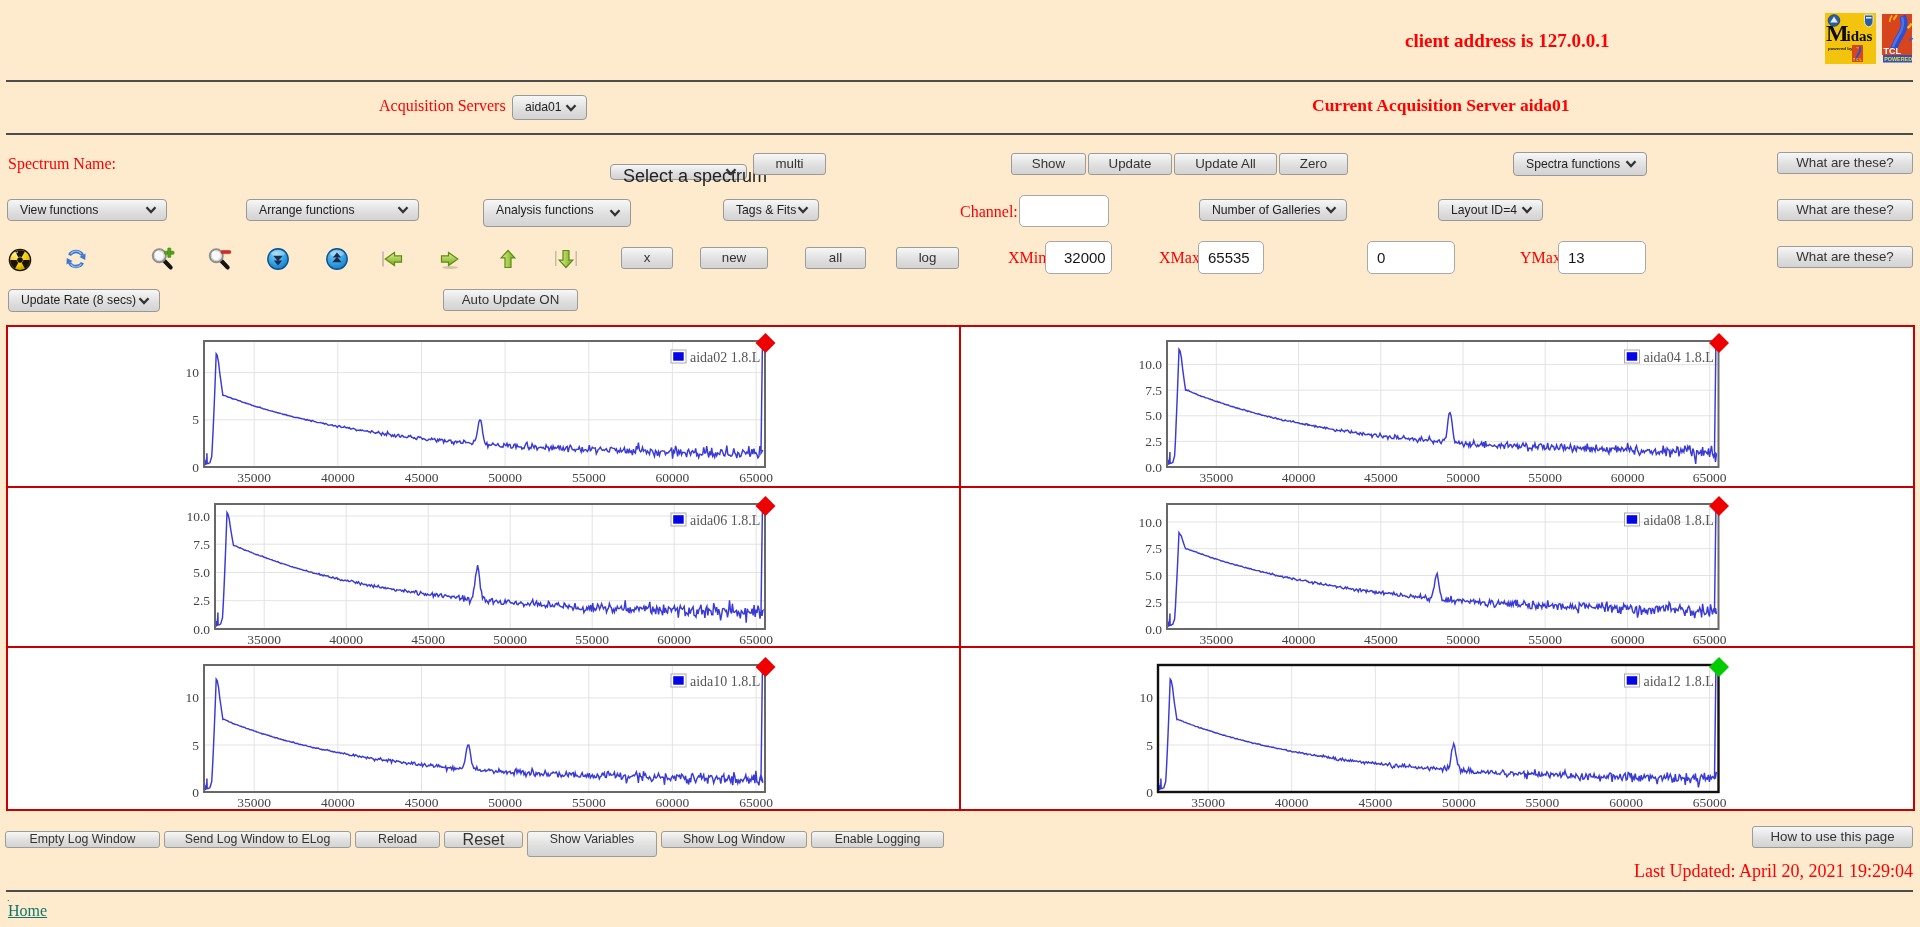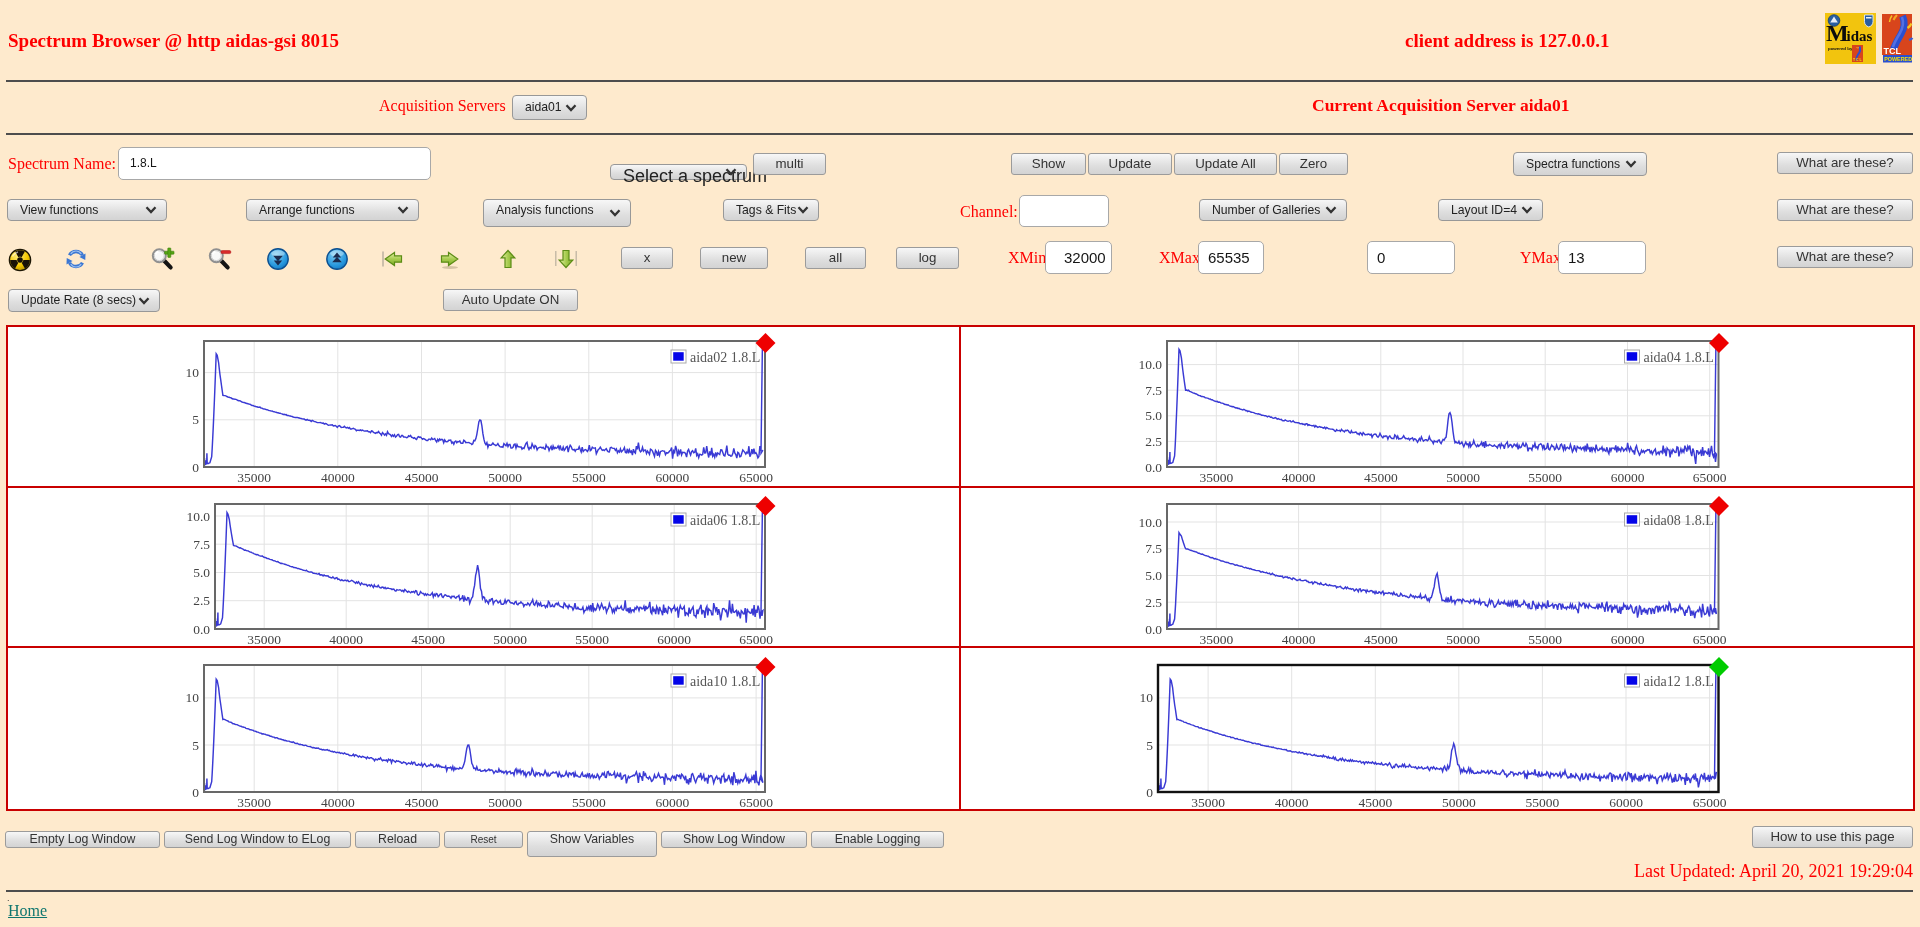--- a/index.html
+++ b/index.html
@@ -1,14 +1,13 @@
 <!DOCTYPE html>
 <html><head><meta charset="utf-8"><style>html,body{margin:0;padding:0}body{background:#feeacd;font-family:"Liberation Sans",sans-serif}#page{position:relative;width:1920px;height:927px;overflow:hidden;background:#feeacd}.rl{position:absolute;font-family:"Liberation Serif",serif;color:#fe0000;white-space:nowrap}.btn{position:absolute;background:linear-gradient(#f7f7f7,#dedede 60%,#d3d3d3);border:1px solid #9b9b9b;border-radius:3px;color:#333;text-align:center;white-space:nowrap;box-sizing:border-box}.sel{position:absolute;background:linear-gradient(#f7f7f7,#dedede 60%,#d3d3d3);border:1px solid #989898;border-radius:4px;color:#222;text-align:left;padding-left:12px;white-space:nowrap;box-sizing:border-box}.chev{position:absolute;right:9px;top:50%;margin-top:-4px}.inp{position:absolute;background:#fff;border:1px solid #a8a8a8;border-radius:5px;color:#151515;box-sizing:border-box;white-space:nowrap}.ic{position:absolute}.chart{position:absolute}.hr{position:absolute;left:6px;width:1907px;height:2px;background:#4d4d4d}.red{position:absolute;background:#c90000}</style></head><body>
 <div id="page">
-    <div class="rl" style="left:8px;top:30px;font-size:19px;font-weight:bold">Spectrum Browser @ http aidas-gsi 8015</div>
     <div class="rl" style="left:1405px;top:30px;font-size:19px;font-weight:bold">client address is 127.0.0.1</div>
     <svg class="ic" style="left:1825px;top:13px" width="51" height="51" viewBox="0 0 51 51">
       <rect x="0" y="0" width="51" height="51" fill="#f2c40e"></rect>
       <circle cx="9" cy="7.5" r="5.8" fill="#2a5ea0" stroke="#123c72" stroke-width="0.8"></circle>
       <polygon points="9,3.4 12.8,9.6 5.2,9.6" fill="#e8eef7"></polygon>
       <path d="M39.5 2 h8.5 v6.5 q0 4 -4.2 5.5 q-4.3 -1.5 -4.3 -5.5 Z" fill="#2a5ea0" stroke="#e8eef7" stroke-width="0.9"></path>
       <rect x="41" y="4" width="5.5" height="1.5" fill="#e8eef7"></rect>
       <text x="1" y="28" font-family="Liberation Serif" font-weight="bold" font-size="24" fill="#0c0c0c">M</text>
       <text x="21.5" y="27.5" font-family="Liberation Serif" font-weight="bold" font-size="15" fill="#0c0c0c">idas</text>
       <text x="3" y="36.5" font-family="Liberation Sans" font-weight="bold" font-size="4.4" fill="#111">powered by</text>
@@ -30,21 +29,20 @@
       <text x="3.2" y="48.3" font-family="Liberation Sans" font-weight="bold" font-size="5.4" fill="#f5e000">POWERED</text>
     </svg>
     <div class="hr" style="top:80px"></div>
     <div class="rl" style="left:379px;top:97px;font-size:16.0px;">Acquisition Servers</div>
     <div class="sel" style="left:512px;top:95px;width:75px;height:25px;line-height:23px;font-size:12.2px">aida01<svg class="chev" width="12" height="8" viewBox="0 0 12 8">
         <path d="M1.5 1.2 L6 6 L10.5 1.2" fill="none" stroke="#333" stroke-width="2.3"></path>
       </svg></div>
     <div class="rl" style="left:1312px;top:95px;font-size:17.5px;font-weight:bold;width:250px;text-align:center">Current Acquisition Server aida01</div>
     <div class="hr" style="top:133px"></div>
     <div class="rl" style="left:8px;top:155px;font-size:16.0px;">Spectrum Name:</div>
-    <div class="inp" style="left:118px;top:147px;width:313px;height:33px;line-height:31px;font-size:12px;padding-left:11px">1.8.L</div>
     <div class="sel" style="left:610px;top:164px;width:137px;height:16px;line-height:22px;font-size:18px">Select a spectrum<svg class="chev" width="12" height="8" viewBox="0 0 12 8">
         <path d="M1.5 1.2 L6 6 L10.5 1.2" fill="none" stroke="#333" stroke-width="2.3"></path>
       </svg></div>
     <div class="btn" style="left:753px;top:153px;width:73px;height:22px;line-height:20px;font-size:13.3px">multi</div>
     <div class="btn" style="left:1011px;top:153px;width:75px;height:22px;line-height:20px;font-size:13.3px">Show</div>
     <div class="btn" style="left:1088px;top:153px;width:84px;height:22px;line-height:20px;font-size:13.3px">Update</div>
     <div class="btn" style="left:1174px;top:153px;width:103px;height:22px;line-height:20px;font-size:13.3px">Update All</div>
     <div class="btn" style="left:1279px;top:153px;width:69px;height:22px;line-height:20px;font-size:13.3px">Zero</div>
     <div class="sel" style="left:1513px;top:152px;width:134px;height:24px;line-height:22px;font-size:12.2px">Spectra functions<svg class="chev" width="12" height="8" viewBox="0 0 12 8">
         <path d="M1.5 1.2 L6 6 L10.5 1.2" fill="none" stroke="#333" stroke-width="2.3"></path>
@@ -376,21 +374,21 @@
       <polyline points="36.0,136.6 36.3,136.6 36.5,130.1 36.8,136.2 37.5,136.2 37.7,132.4 37.9,136.2 38.7,135.7 38.9,125.4 39.2,135.2 40.0,135.7 41.0,135.2 41.8,134.8 43.7,128.7 44.2,120.2 44.7,110.6 45.2,100.2 45.7,89.1 46.2,77.4 46.7,65.2 47.2,52.6 47.7,39.5 48.2,26.1 49.2,27.5 50.6,34.6 51.3,41.0 52.0,46.6 52.7,52.0 53.5,57.0 54.2,61.9 54.9,66.6 55.9,66.4 56.9,66.9 57.9,67.3 58.9,67.5 59.9,68.1 60.9,68.1 61.9,69.2 62.9,69.4 63.9,69.5 64.9,70.1 65.9,70.5 66.9,70.7 67.9,71.1 68.9,71.6 69.9,71.9 70.9,72.1 71.9,72.6 72.9,73.1 73.9,73.5 74.9,73.6 75.9,73.7 76.9,74.8 78.0,74.9 79.0,74.7 80.0,75.4 81.0,76.0 82.0,75.9 83.0,76.4 84.0,76.8 85.0,76.8 86.0,77.4 87.0,77.5 88.0,77.9 89.0,77.9 90.0,78.3 91.0,79.0 92.0,79.2 93.0,79.8 94.0,80.0 95.0,80.0 96.0,80.4 97.0,80.8 98.0,81.3 99.0,81.4 100.0,81.8 101.0,82.2 102.0,82.0 103.0,82.4 104.0,83.1 105.0,83.1 106.0,83.6 107.0,83.6 108.0,83.6 109.0,84.6 110.0,84.4 111.0,84.4 112.0,85.0 113.1,85.8 114.1,85.8 115.1,85.5 116.1,86.4 117.1,86.6 118.1,86.5 119.1,86.9 120.1,87.2 121.1,87.3 122.1,87.6 123.1,88.2 124.1,88.2 125.1,88.8 126.1,88.6 127.1,88.9 128.1,89.2 129.1,89.4 130.1,90.0 131.1,90.4 132.1,90.1 133.1,90.1 134.1,90.9 135.1,91.0 136.1,90.8 137.1,91.2 138.1,91.2 139.1,92.2 140.1,92.3 141.1,92.5 142.1,92.6 143.1,93.0 144.1,93.0 145.1,93.4 146.1,93.1 147.1,93.8 148.2,93.9 149.2,94.0 150.2,94.4 151.2,94.0 152.2,94.8 153.2,94.9 154.2,95.2 155.2,95.7 156.2,95.5 157.2,95.6 158.2,95.9 159.2,96.0 160.2,96.4 161.2,96.6 162.2,96.5 163.2,96.7 164.2,96.5 165.2,97.8 166.2,97.9 167.2,97.9 168.2,97.7 169.2,98.4 170.2,99.0 171.2,98.7 172.2,99.1 173.2,98.8 174.2,98.9 175.2,99.5 176.2,99.9 177.2,99.0 178.2,99.9 179.2,99.9 180.2,99.5 181.2,100.0 182.2,101.1 183.2,100.8 184.3,100.5 185.3,101.7 186.3,101.1 187.3,101.1 188.3,101.1 189.3,102.1 190.3,102.4 191.3,102.3 192.3,101.5 193.3,102.7 194.3,102.3 195.3,103.3 196.3,103.0 197.3,103.3 198.3,102.8 199.3,103.0 200.3,103.9 201.3,102.1 202.3,103.7 203.3,103.2 204.3,103.6 205.3,104.9 206.3,103.6 207.3,105.2 208.3,104.7 209.3,105.2 210.3,105.5 211.3,103.8 212.3,106.2 213.3,104.6 214.3,106.9 215.3,107.3 216.3,107.6 217.3,106.5 218.3,105.6 219.4,107.3 220.4,105.3 221.4,106.8 222.4,108.0 223.4,106.4 224.4,107.2 225.4,108.0 226.4,107.3 227.4,108.3 228.4,106.7 229.4,108.2 230.4,107.0 231.4,108.4 232.4,107.9 233.4,108.3 234.4,107.8 235.4,108.5 236.4,109.0 237.4,108.2 238.4,108.2 239.4,110.0 240.4,109.3 241.4,108.9 242.4,110.9 243.4,109.1 244.4,108.9 245.4,110.1 246.4,108.9 247.4,109.9 248.4,109.5 249.4,110.2 250.4,108.9 251.4,109.9 252.4,110.8 253.4,109.3 254.5,111.2 255.5,110.7 256.5,110.6 257.5,111.0 258.5,111.4 259.5,109.9 260.5,111.8 261.5,111.9 262.5,111.5 263.5,110.9 264.5,111.2 265.5,112.6 266.5,111.3 267.5,109.9 268.5,111.6 269.5,114.2 270.5,115.1 271.5,113.4 272.5,114.3 273.5,111.3 274.5,111.2 275.5,113.0 276.5,114.3 277.5,113.0 278.5,113.3 279.5,113.8 280.5,111.4 281.5,113.3 282.5,111.3 283.5,114.3 284.5,113.4 285.5,113.4 286.5,113.8 287.5,111.7 288.5,113.1 289.5,114.2 290.6,114.1 291.6,114.0 292.6,114.6 293.6,113.8 294.6,115.5 295.6,115.7 296.6,114.0 297.6,115.0 298.6,114.9 299.6,113.9 300.6,115.7 301.6,116.0 302.6,115.1 303.6,115.2 304.6,114.8 305.6,113.8 306.6,116.1 307.6,117.5 308.6,114.6 309.6,114.3 310.6,115.6 311.6,113.9 312.6,115.2 313.6,116.4 314.6,114.9 315.6,115.7 316.6,115.9 317.6,116.4 318.6,115.2 319.6,115.6 320.6,118.6 321.6,114.9 322.6,113.3 323.6,116.3 324.6,117.5 325.7,112.6 326.7,115.4 327.7,113.0 328.7,105.8 329.7,97.4 330.7,94.9 331.7,90.6 332.7,93.5 333.7,100.3 334.7,105.1 335.7,111.6 336.7,111.9 337.7,114.6 338.7,119.7 339.7,116.6 340.7,118.7 341.7,115.4 342.7,118.6 343.7,117.9 344.7,119.9 345.7,117.8 346.7,115.1 347.7,119.3 348.7,116.1 349.7,119.5 350.7,118.0 351.7,120.4 352.7,120.5 353.7,120.0 354.7,120.2 355.7,118.7 356.7,120.0 357.7,119.5 358.7,120.2 359.7,117.7 360.8,118.9 361.8,118.0 362.8,119.4 363.8,120.0 364.8,119.1 365.8,117.7 366.8,120.8 367.8,119.9 368.8,117.8 369.8,117.5 370.8,119.5 371.8,119.7 372.8,120.6 373.8,118.7 374.8,121.0 375.8,121.1 376.8,120.7 377.8,121.4 378.8,119.9 379.8,118.6 380.8,117.0 381.8,118.4 382.8,121.4 383.8,121.0 384.8,123.8 385.8,122.5 386.8,121.0 387.8,121.0 388.8,118.8 389.8,119.3 390.8,119.2 391.8,122.5 392.8,120.7 393.8,120.6 394.8,121.3 395.8,121.9 396.9,119.5 397.9,119.5 398.9,121.1 399.9,120.5 400.9,119.7 401.9,118.5 402.9,123.6 403.9,120.6 404.9,126.1 405.9,118.9 406.9,121.3 407.9,120.6 408.9,121.2 409.9,119.7 410.9,120.7 411.9,121.4 412.9,116.4 413.9,122.1 414.9,121.7 415.9,123.3 416.9,118.3 417.9,123.0 418.9,123.4 419.9,120.0 420.9,122.6 421.9,121.7 422.9,121.2 423.9,122.2 424.9,118.8 425.9,120.1 426.9,123.1 427.9,124.7 428.9,119.9 429.9,121.3 430.9,120.6 432.0,122.9 433.0,121.4 434.0,120.5 435.0,121.1 436.0,123.2 437.0,122.0 438.0,119.7 439.0,124.3 440.0,122.6 441.0,119.9 442.0,121.3 443.0,117.6 444.0,121.4 445.0,123.4 446.0,125.0 447.0,123.9 448.0,124.6 449.0,120.2 450.0,124.0 451.0,122.3 452.0,123.8 453.0,124.8 454.0,120.8 455.0,122.5 456.0,123.6 457.0,125.6 458.0,127.3 459.0,123.5 460.0,120.4 461.0,126.2 462.0,125.8 463.0,124.5 464.0,121.0 465.0,122.8 466.0,127.1 467.1,121.2 468.1,120.9 469.1,123.7 470.1,123.6 471.1,124.1 472.1,120.8 473.1,124.6 474.1,123.7 475.1,124.8 476.1,125.1 477.1,122.8 478.1,128.4 479.1,123.7 480.1,124.6 481.1,124.8 482.1,122.6 483.1,124.4 484.1,125.4 485.1,122.8 486.1,124.9 487.1,121.2 488.1,120.0 489.1,120.6 490.1,129.0 491.1,121.7 492.1,122.4 493.1,125.6 494.1,123.3 495.1,123.2 496.1,126.0 497.1,124.5 498.1,120.9 499.1,125.2 500.1,127.3 501.1,123.7 502.2,121.5 503.2,120.4 504.2,127.0 505.2,126.3 506.2,119.4 507.2,120.1 508.2,123.6 509.2,120.2 510.2,129.2 511.2,123.8 512.2,126.1 513.2,120.6 514.2,125.6 515.2,125.5 516.2,127.1 517.2,122.9 518.2,128.5 519.2,122.1 520.2,126.4 521.2,125.2 522.2,121.8 523.2,124.6 524.2,123.2 525.2,122.2 526.2,122.5 527.2,128.4 528.2,122.3 529.2,124.9 530.2,122.6 531.2,124.4 532.2,125.2 533.2,124.1 534.2,126.5 535.2,131.1 536.2,125.3 537.2,124.3 538.3,123.0 539.3,123.0 540.3,127.6 541.3,125.2 542.3,122.4 543.3,125.5 544.3,124.7 545.3,119.5 546.3,126.2 547.3,124.1 548.3,121.2 549.3,124.1 550.3,129.6 551.3,126.0 552.3,129.0 553.3,121.2 554.3,127.8 555.3,128.0 556.3,127.1 557.3,121.7 558.3,122.7 559.3,126.7 560.3,124.6 561.3,125.2 562.3,125.1 563.3,131.9 564.3,120.2 565.3,127.8 566.3,125.0 567.3,126.1 568.3,130.0 569.3,125.6 570.3,124.4 571.3,122.6 572.3,126.7 573.4,120.5 574.4,128.4 575.4,125.3 576.4,134.3 577.4,129.7 578.4,123.9 579.4,121.9 580.4,123.2 581.4,126.5 582.4,119.8 583.4,127.2 584.4,125.0 585.4,126.1 586.4,121.9 587.4,128.9 588.4,123.1 589.4,125.7 590.4,123.6 591.4,124.1 592.4,125.8 593.4,125.1 594.4,118.9 592.5,125.4 593.9,16.7 595.1,20.0" fill="none" stroke="#3a3ad4" stroke-width="1.45"></polyline>
       <rect x="36.0" y="12.0" width="560.5" height="127.0" fill="none" stroke="#111" stroke-width="2.4"></rect>
       <rect x="502.5" y="21.0" width="15" height="13" fill="#fff" stroke="#aaa" stroke-width="1"></rect>
       <rect x="504.7" y="23.2" width="10.5" height="8.5" fill="#0404e8"></rect>
       <text x="521.5" y="32.5" font-size="14" fill="#555" font-family="Liberation Serif">aida12 1.8.L</text>
       <polygon points="597.0,4.0 607.0,14.0 597.0,24.0 587.0,14.0" fill="#00cc00"></polygon>
     </svg>
     <div class="btn" style="left:5px;top:831px;width:155px;height:17px;line-height:15px;font-size:12.3px">Empty Log Window</div>
     <div class="btn" style="left:164px;top:831px;width:187px;height:17px;line-height:15px;font-size:12.3px">Send Log Window to ELog</div>
     <div class="btn" style="left:355px;top:831px;width:85px;height:17px;line-height:15px;font-size:12.3px">Reload</div>
-    <div class="btn" style="left:444px;top:831px;width:79px;height:17px;line-height:15px;font-size:10px">Reset</div>
+    <div class="btn" style="left:444px;top:831px;width:79px;height:17px;line-height:15px;font-size:16px">Reset</div>
     <div class="btn" style="left:527px;top:831px;width:130px;height:26px;line-height:15px;font-size:12.3px">Show Variables</div>
     <div class="btn" style="left:661px;top:831px;width:146px;height:17px;line-height:15px;font-size:12.3px">Show Log Window</div>
     <div class="btn" style="left:811px;top:831px;width:133px;height:17px;line-height:15px;font-size:12.3px">Enable Logging</div>
     <div class="btn" style="left:1752px;top:826px;width:161px;height:22px;line-height:20px;font-size:13.3px">How to use this page</div>
     <div class="rl" style="right:7px;top:861px;font-size:18px;text-align:right">Last Updated: April 20, 2021 19:29:04</div>
     <div class="hr" style="top:890px"></div>
     <div style="position:absolute;left:7px;top:893px;font-size:9px;color:#333">.</div>
     <div style="position:absolute;left:8px;top:902px;font-size:16px;font-family:'Liberation Serif',serif;color:#0f766e;text-decoration:underline">Home</div>
   </div>
 </body></html>

